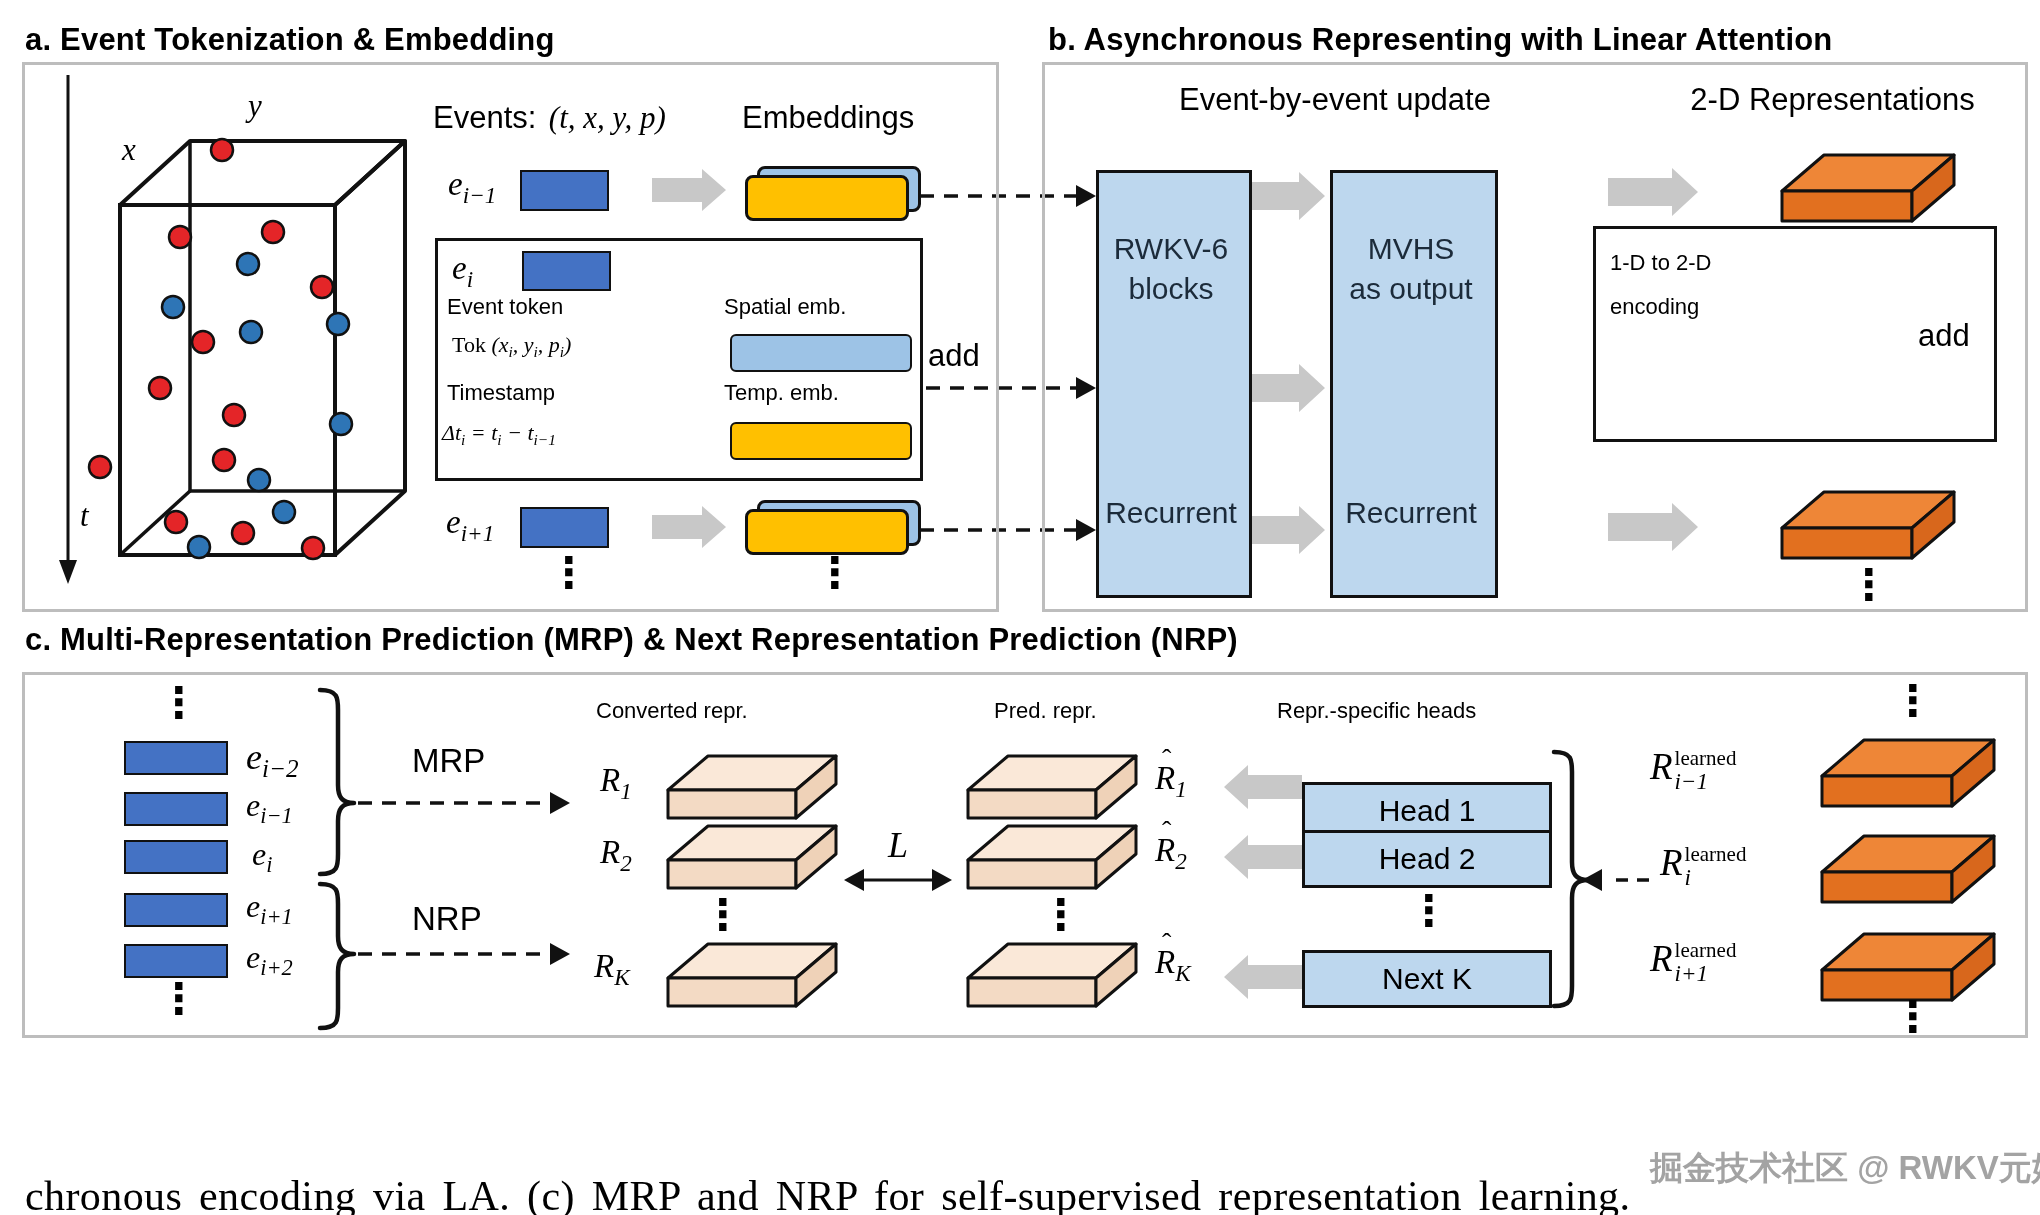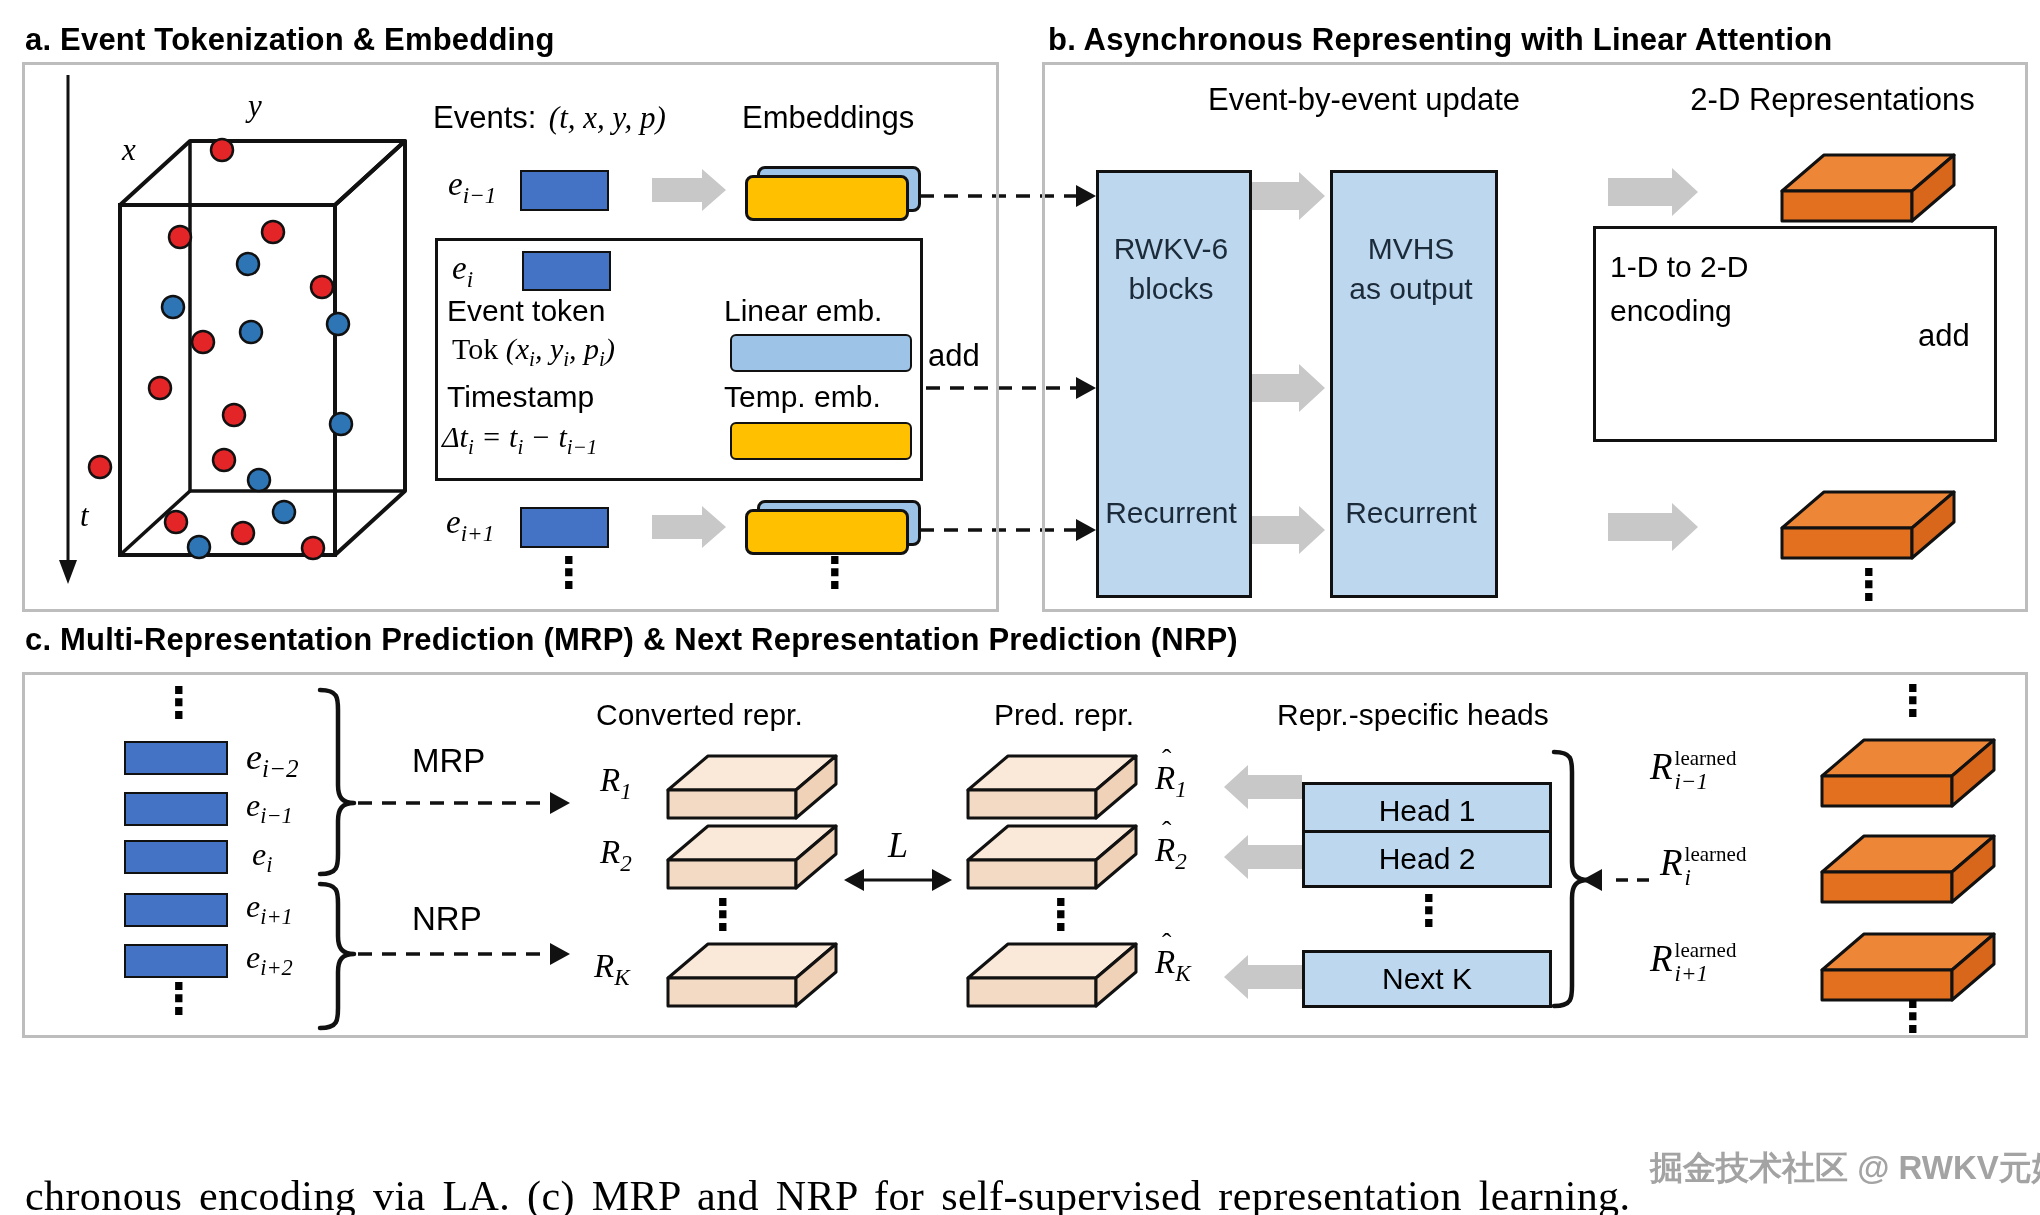--- a/index.html
+++ b/index.html
@@ -4,21 +4,21 @@
 <style>
   html,body{margin:0;padding:0;background:#fff;width:2040px;height:1215px;overflow:hidden}
   #stage{position:relative;width:2040px;height:1215px;background:#fff;
          font-family:"Liberation Sans",sans-serif;color:#000}
   .abs{position:absolute}
   #vec{position:absolute;left:0;top:0;z-index:1}
   .lay{z-index:2}
   .panel{border:3px solid #bdbdbd;background:transparent}
   .ibox{border:3.5px solid #111;background:#fff}
   .ttl{font-weight:bold;font-size:31px;letter-spacing:.2px;white-space:nowrap}
-  .h30{font-size:30px;white-space:nowrap}
+  .h30{font-size:22px;white-space:nowrap}
   .h31{font-size:31px;white-space:nowrap}
   .math{font-family:"Liberation Serif","DejaVu Serif",serif;font-style:italic}
   .math .rm{font-style:normal}
   .math sub{font-size:70%}
   .tok{background:var(--token);border:2.5px solid #111}
   .emb-b{background:var(--embblue);border:3px solid #111;border-radius:8px}
   .emb-y{background:var(--gold);border:3px solid #111;border-radius:8px}
   .pill-b{background:var(--embblue);border:2.5px solid #111;border-radius:6px}
   .pill-y{background:var(--gold);border:2.5px solid #111;border-radius:6px}
   .block{background:var(--blockblue);border:3px solid #111}
@@ -203,40 +203,40 @@
   <div class="abs lay math" style="left:448px;top:166px;font-size:33px">e<sub>i−1</sub></div>
   <div class="abs lay tok" style="left:520px;top:170px;width:85px;height:37px"></div>
   <div class="abs lay emb-b" style="left:757px;top:166px;width:158px;height:40px"></div>
   <div class="abs lay emb-y" style="left:745px;top:175px;width:158px;height:40px"></div>
 
   <div class="abs lay ibox" style="left:435px;top:238px;width:482px;height:237px"></div>
   <div class="abs lay math" style="left:452px;top:250px;font-size:33px">e<sub>i</sub></div>
   <div class="abs lay tok" style="left:522px;top:251px;width:85px;height:36px"></div>
   <div class="abs lay h30" style="left:447px;top:294px">Event token</div>
   <div class="abs lay math h30" style="left:452px;top:332px"><span class="rm">Tok</span> (x<sub>i</sub>, y<sub>i</sub>, p<sub>i</sub>)</div>
-  <div class="abs lay h30" style="left:724px;top:294px">Linear emb.</div>
+  <div class="abs lay h30" style="left:724px;top:294px">Spatial emb.</div>
   <div class="abs lay pill-b" style="left:730px;top:334px;width:178px;height:34px"></div>
   <div class="abs lay h30" style="left:447px;top:380px">Timestamp</div>
   <div class="abs lay math h30" style="left:442px;top:420px">Δt<sub>i</sub> = t<sub>i</sub> − t<sub>i−1</sub></div>
   <div class="abs lay h30" style="left:724px;top:380px">Temp. emb.</div>
   <div class="abs lay pill-y" style="left:730px;top:422px;width:178px;height:34px"></div>
   <div class="abs lay h31" style="left:928px;top:338px">add</div>
 
   <div class="abs lay math" style="left:446px;top:504px;font-size:33px">e<sub>i+1</sub></div>
   <div class="abs lay tok" style="left:520px;top:507px;width:85px;height:37px"></div>
   <div class="abs lay emb-b" style="left:757px;top:500px;width:158px;height:40px"></div>
   <div class="abs lay emb-y" style="left:745px;top:509px;width:158px;height:40px"></div>
 
   <div class="abs lay vdots" style="left:548px;top:552px">⋮</div>
   <div class="abs lay vdots" style="left:814px;top:552px">⋮</div>
 
   <div class="abs lay ttl" style="left:1048px;top:22px">b. Asynchronous Representing with Linear Attention</div>
   <div class="abs lay panel" style="left:1042px;top:62px;width:980px;height:544px"></div>
 
-  <div class="abs lay h31" style="left:1150px;top:82px;width:370px;text-align:right">Event-by-event update</div>
+  <div class="abs lay h31" style="left:1150px;top:82px;width:370px;text-align:center">Event-by-event update</div>
   <div class="abs lay h31" style="left:1660px;top:82px;width:345px;text-align:center">2-D Representations</div>
 
   <div class="abs lay block" style="left:1096px;top:170px;width:150px;height:422px"></div>
   <div class="abs lay blocktxt" style="left:1096px;top:232px;width:150px">RWKV-6</div>
   <div class="abs lay blocktxt" style="left:1096px;top:272px;width:150px">blocks</div>
   <div class="abs lay blocktxt" style="left:1096px;top:496px;width:150px">Recurrent</div>
 
   <div class="abs lay block" style="left:1330px;top:170px;width:162px;height:422px"></div>
   <div class="abs lay blocktxt" style="left:1330px;top:232px;width:162px">MVHS</div>
   <div class="abs lay blocktxt" style="left:1330px;top:272px;width:162px">as output</div>

